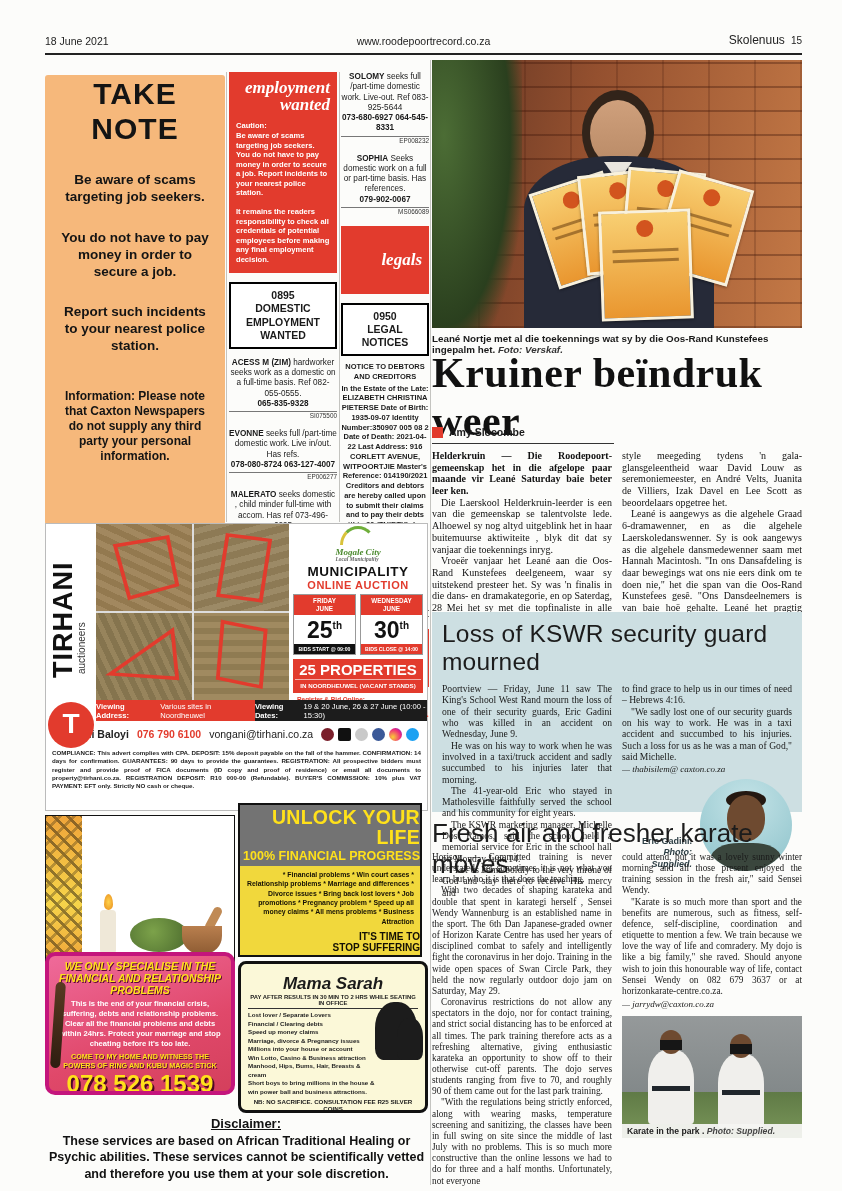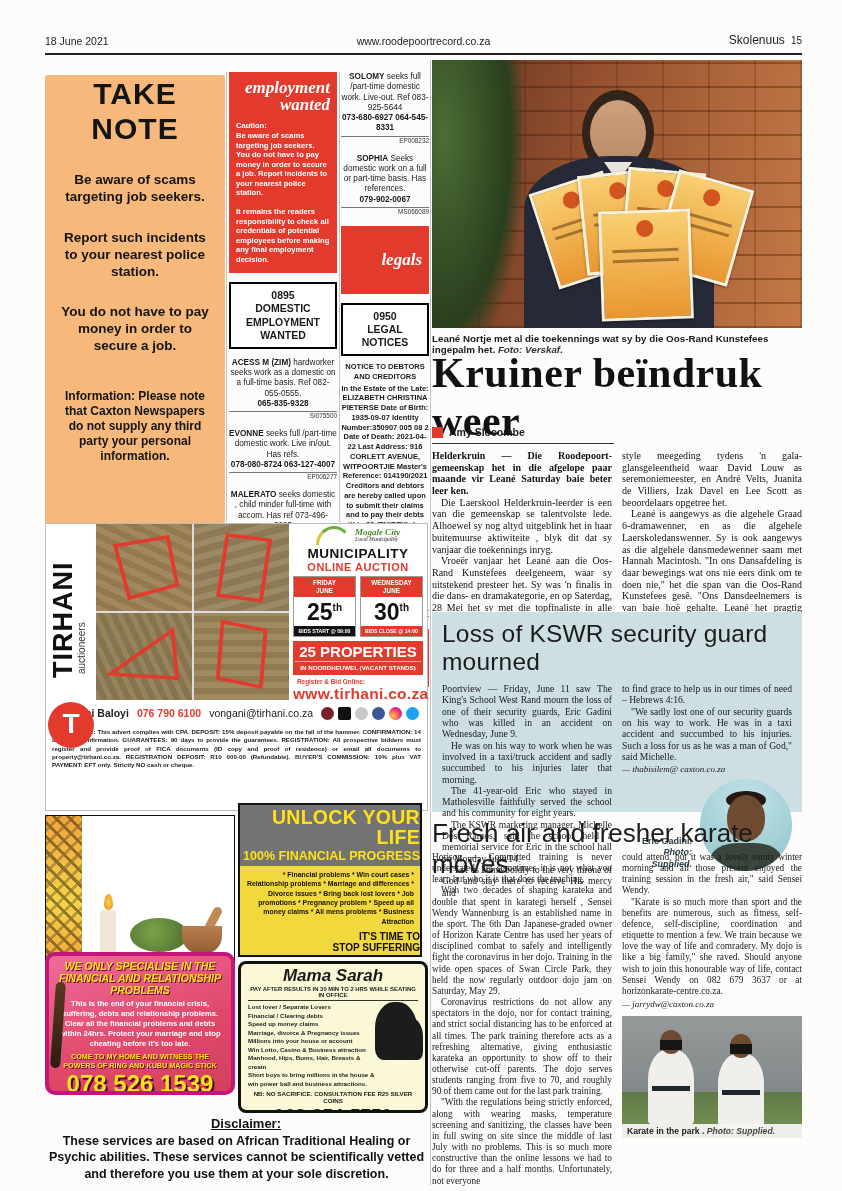--- a/index.html
+++ b/index.html
@@ -131,21 +131,21 @@
         background:#e23b2d;color:#fff;font-weight:bold;font-size:28px;text-align:center;line-height:44px;z-index:3;}
   .t-grid{flex:1 1 auto;display:grid;grid-template-columns:1fr 1fr;grid-template-rows:1fr 1fr;gap:2px;
         background:#ddd;}
   .t-tile{position:relative;overflow:hidden;}
   .t-tile svg{position:absolute;inset:0;width:100%;height:100%;}
   .t-t1{background:repeating-linear-gradient(25deg,#a2885f 0 6px,#93794f 6px 12px);}
   .t-t2{background:repeating-linear-gradient(-15deg,#8d7a55 0 7px,#9c8a66 7px 13px);}
   .t-t3{background:repeating-linear-gradient(65deg,#97845c 0 5px,#85744e 5px 11px);}
   .t-t4{background:repeating-linear-gradient(0deg,#a08a60 0 6px,#8f7b52 6px 12px);}
   .t-right{width:138px;flex:0 0 auto;padding:2px 4px;box-sizing:border-box;text-align:center;}
-  .mogale{display:flex;align-items:center;justify-content:center;gap:3px;}
+  .mogale{display:flex;align-items:center;justify-content:center;gap:3px;flex-direction:column;}
   .mog-swoosh{width:30px;height:16px;border-radius:50% 50% 0 0/100% 100% 0 0;
         border-top:3px solid #6fae3a;border-left:3px solid #d9c23a;border-right:3px solid transparent;}
   .mog-txt{font-family:"Liberation Serif",serif;font-style:italic;color:#4c8a2f;font-size:9px;
         font-weight:bold;line-height:1.05;text-align:left;}
   .mog-sub{font-size:5.5px;color:#666;font-style:italic;}
   .t-muni{font-weight:bold;font-size:13.5px;letter-spacing:.5px;color:#111;margin-top:1px;}
   .t-online{font-weight:bold;font-size:11px;color:#e23b2d;letter-spacing:.5px;}
   .t-cards{display:flex;gap:4px;justify-content:center;margin-top:3px;}
   .t-card{width:62px;border:1px solid #999;background:#fff;}
   .t-card .ch{background:#e23b2d;color:#fff;font-weight:bold;font-size:6.3px;padding:2px 0 3px;line-height:1.2;}
@@ -208,21 +208,21 @@
         text-shadow:1px 1px 0 #5c0a33;}
   .pk-b{color:#fff;font-weight:bold;font-size:7.6px;line-height:1.3;margin-top:3px;}
   .pk-c{color:#ffe11a;font-weight:bold;font-size:7.2px;line-height:1.25;margin-top:4px;
         text-shadow:1px 1px 0 #5c0a33;}
   .pk-p{color:#ffe11a;font-weight:bold;font-size:24px;line-height:1;margin-top:2px;
         text-shadow:2px 2px 0 #4d0825;}
   .pk-stick{position:absolute;left:4px;top:26px;width:10px;height:86px;border-radius:5px;
         background:linear-gradient(#5a3a22,#2e1d10);transform:rotate(4deg);}
   
   .mama{position:absolute;left:238px;top:961px;width:190px;height:152px;border:3px solid #111;
-        border-radius:8px;background:#fbf8d8;box-sizing:border-box;padding:2px 7px;overflow:hidden;}
+        border-radius:8px;background:#fbf8d8;box-sizing:border-box;padding:10px 7px;overflow:hidden;}
   .mm-t{text-align:center;font-style:italic;font-weight:bold;font-size:17px;}
   .mm-tag{text-align:center;font-weight:bold;font-size:5.9px;border-bottom:1px solid #333;padding-bottom:2px;}
   .mm-list{font-size:6.2px;line-height:1.38;margin-top:2px;font-weight:bold;color:#222;width:128px;}
   .mm-sil{position:absolute;right:8px;top:38px;width:42px;height:58px;background:#1c1c1c;
         border-radius:45% 45% 20% 20%;}
   .mm-sil:before{content:"";position:absolute;right:-6px;top:16px;width:26px;height:42px;background:#1c1c1c;
         border-radius:45% 45% 20% 20%;}
   .mm-nb{font-weight:bold;font-size:6.2px;text-align:center;margin-top:2px;}
   .mm-ph{font-weight:bold;font-size:19px;text-align:center;margin-top:1px;}
   
@@ -241,22 +241,22 @@
     <span><span class="sec">Skolenuus</span><span class="pg">15</span></span>
   </div>
 
   <div class="vline" style="left:226px;top:72px;height:450px;"></div>
   <div class="vline" style="left:339px;top:72px;height:450px;"></div>
   <div class="vline" style="left:430px;top:60px;height:1125px;"></div>
 
   <div class="take-note">
     <div class="t">TAKE NOTE</div>
     <p>Be aware of scams targeting job seekers.</p>
+    <p>You do not have to pay money in order to secure a job.</p>
     <p>Report such incidents to your nearest police station.</p>
-    <p>You do not have to pay money in order to secure a job.</p>
     <p class="small">Information: Please note that Caxton Newspapers do not supply any third party your personal information.</p>
   </div>
 
   <div class="col-emp">
     <div class="redbox">
       <div class="ttl"><span>employment</span><br>
         <span>wanted</span></div>
       <div class="cap"><b>Caution:</b>
         <span>Be aware of scams targeting job seekers. You do not have to pay money in order to secure a job. Report incidents to your nearest police station.</span><br><br>
         <span>It remains the readers responsibility to check all credentials of potential employees before making any final employment decision.</span></div>
@@ -486,20 +486,30 @@
             <div class="cn"><span>30</span><sup>th</sup></div>
             <div class="cf cf-red">BIDS CLOSE @ 14:00</div>
           </div>
         </div>
         <div class="t-props">
           <div class="p1">25 PROPERTIES</div>
           <div class="p2">IN NOORDHEUWEL (VACANT STANDS)</div>
         </div>
         <div class="t-reg">Register &amp; Bid Online:</div>
         <div class="t-web">www.tirhani.co.za</div>
+      </div>
+    </div>
+    <div class="t-bars">
+      <div class="t-bar-red">
+        <b>Viewing Address:</b>
+        <span>Various sites in Noordheuwel</span>
+      </div>
+      <div class="t-bar-blk">
+        <b>Viewing Dates:</b>
+        <span>19 &amp; 20 June, 26 &amp; 27 June (10:00 - 15:30)</span>
       </div>
     </div>
     <div class="t-contact">
       <span class="nm">Vongani Baloyi</span>
       <span class="ph">076 790 6100</span>
       <span>vongani@tirhani.co.za</span>
       <span class="t-icons">
         <span class="t-ic ic-badge"></span>
         <span class="t-ic ic-qr"></span>
         <span class="t-ic ic-gavel"></span>

